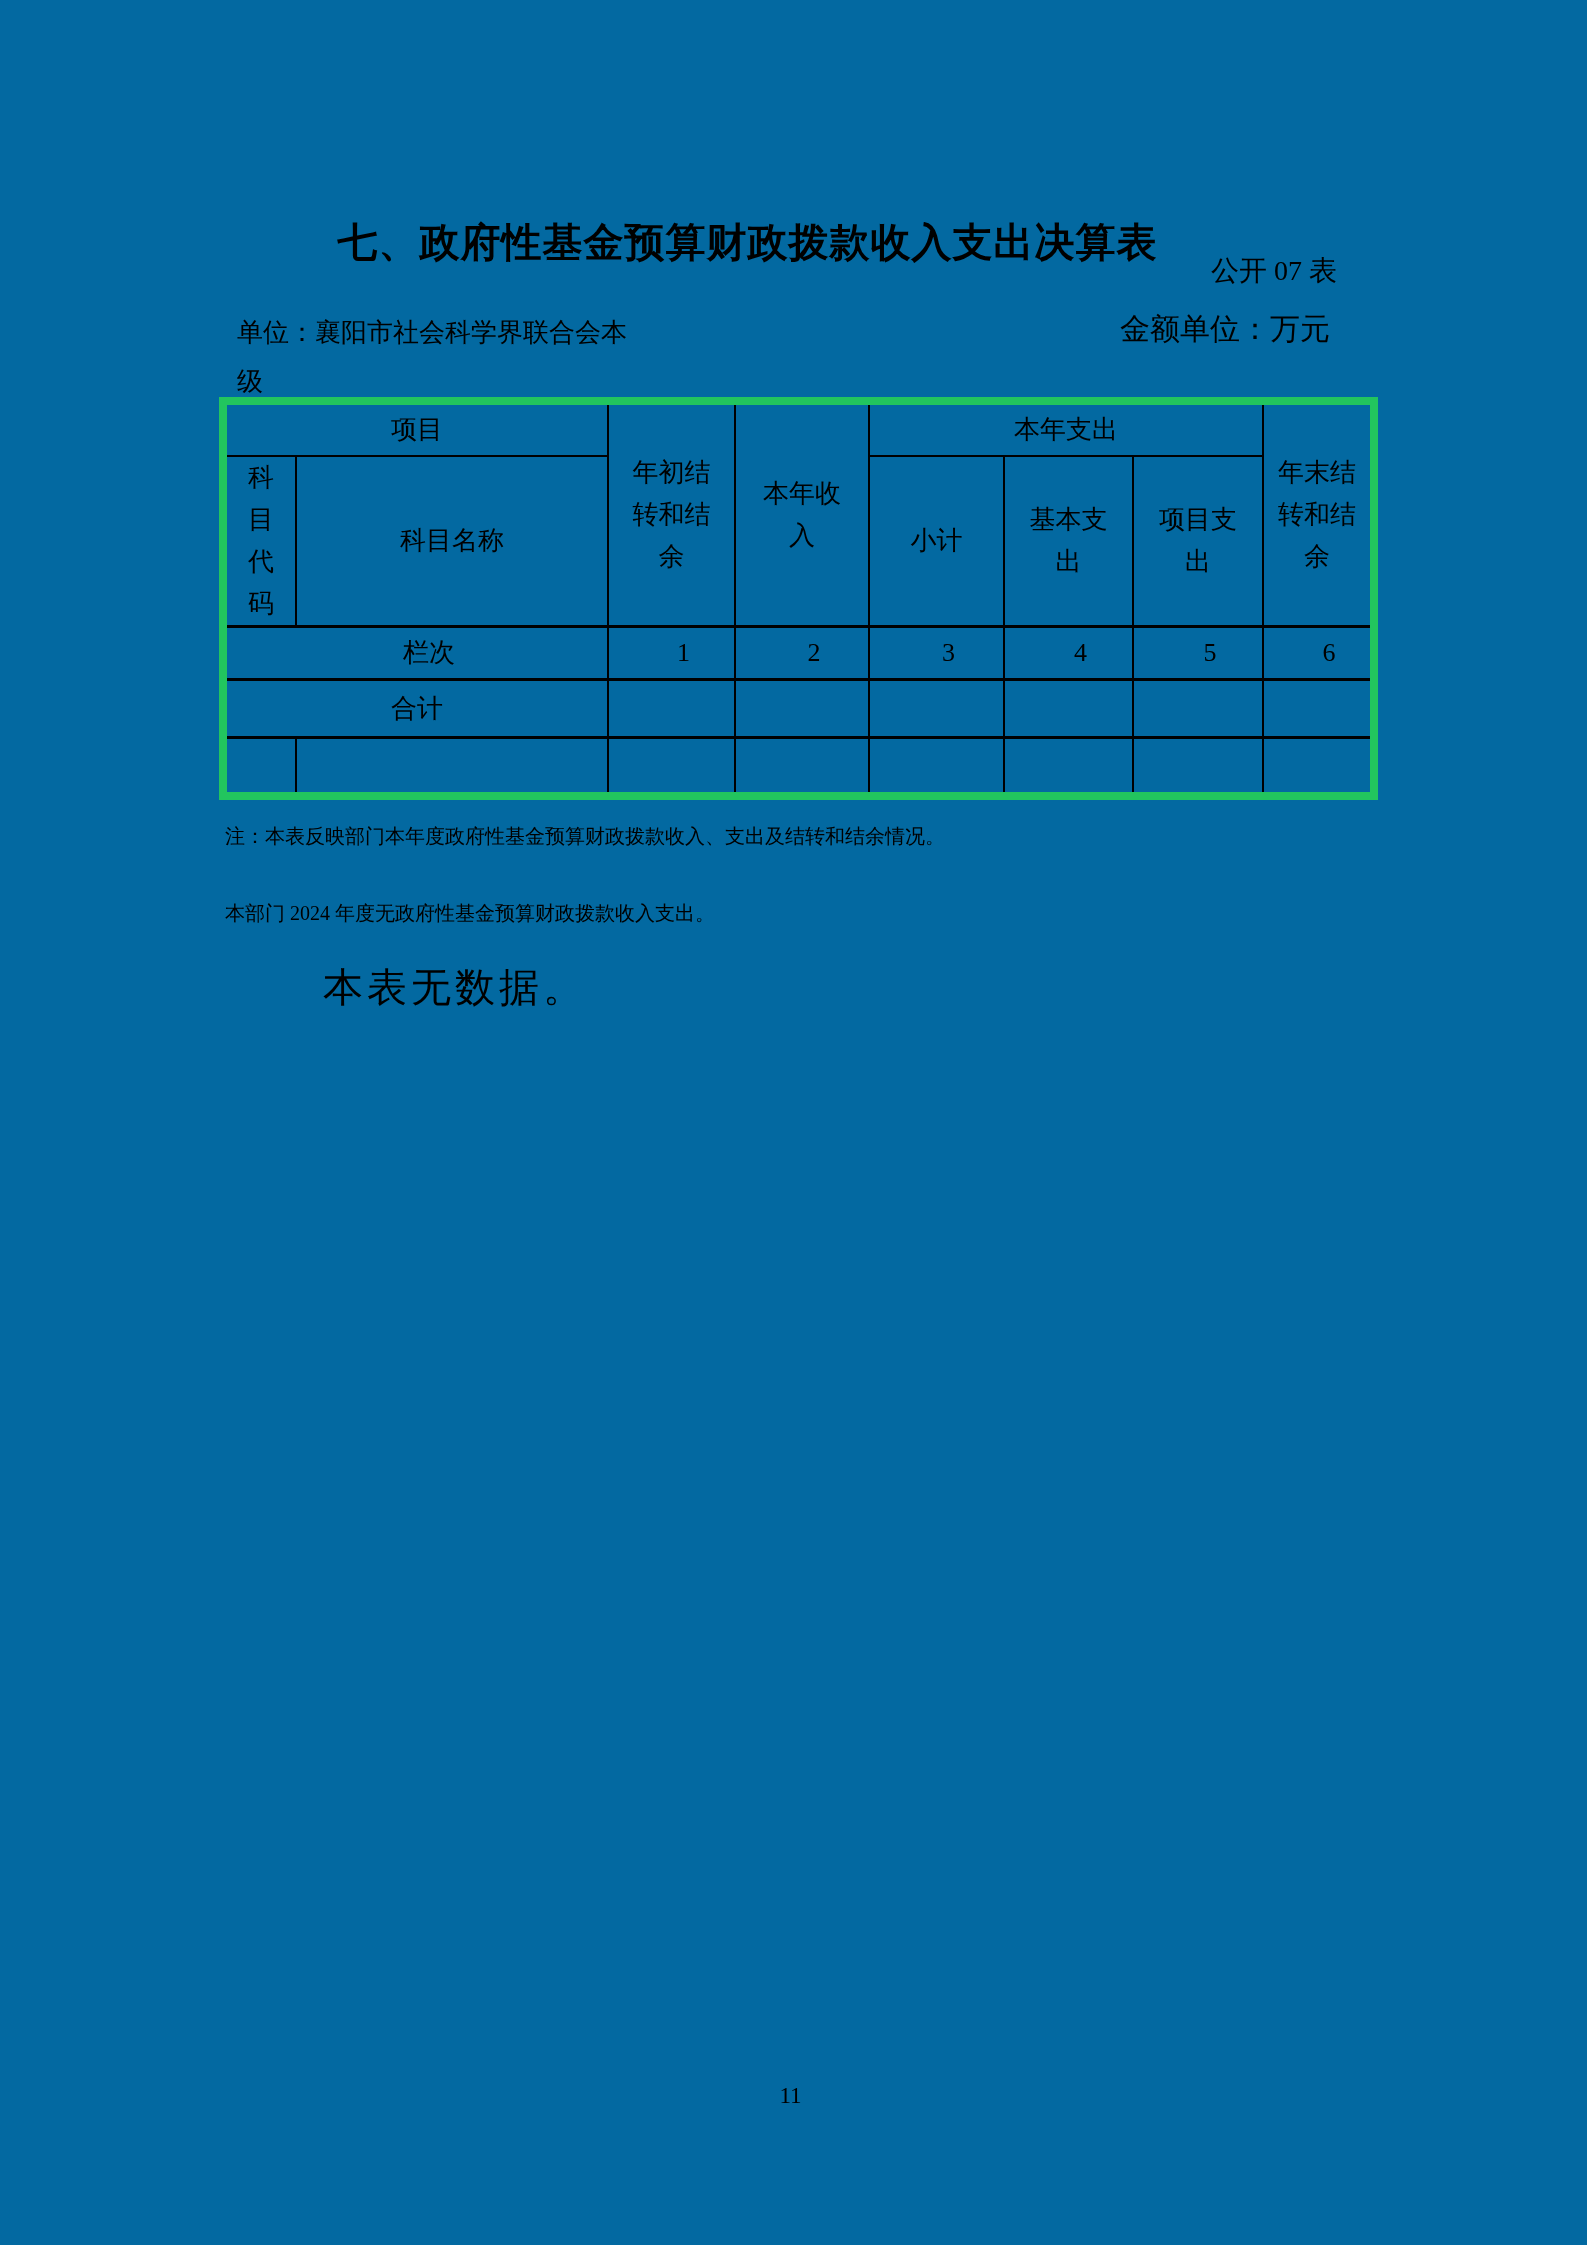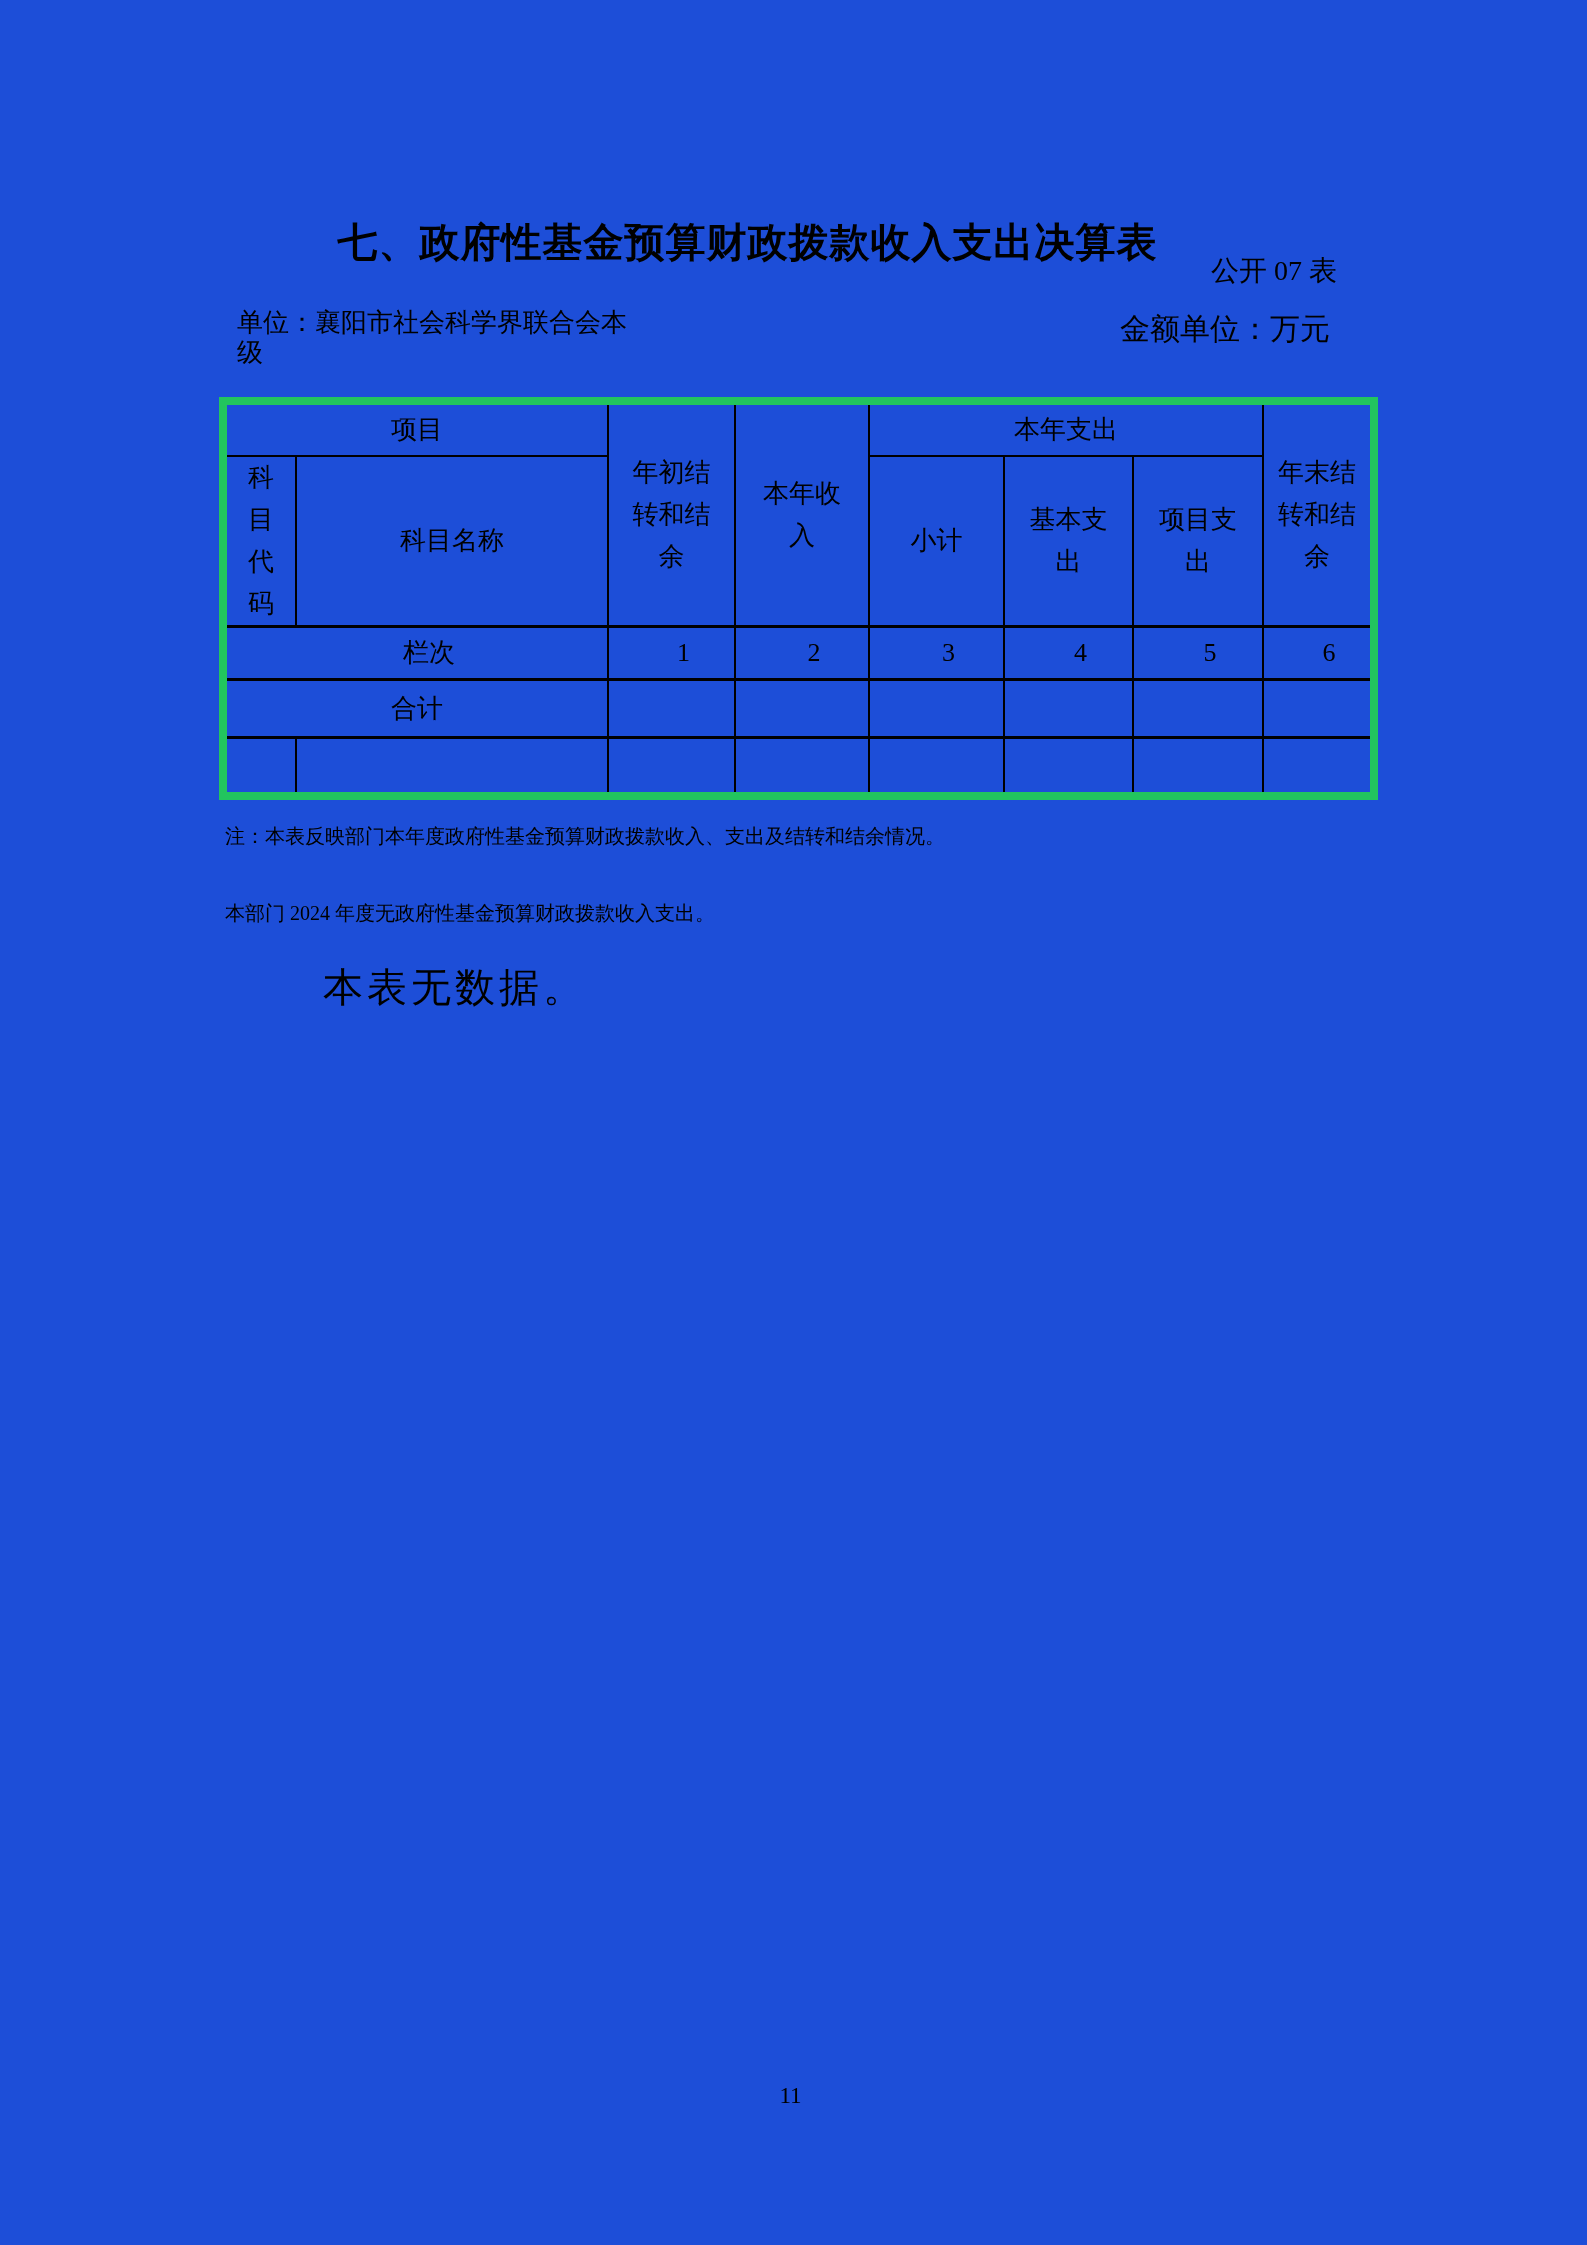--- a/index.html
+++ b/index.html
@@ -1,21 +1,21 @@
 <!DOCTYPE html>
 <html><head>
 <meta charset="utf-8">
 <style>
   * { margin: 0; padding: 0; box-sizing: border-box; }
   html, body { background: #888; }
   .page {
     position: relative;
     width: 1587px;
     height: 2245px;
-    background: #1d4ed8;
+    background: #0369a1;
     margin: 0 auto;
     font-family: "Liberation Serif", "DejaVu Serif", serif;
     color: #000;
     overflow: hidden;
   }
   .content {
     position: absolute;
     left: 219px;
     top: 0;
     width: 1151px;
@@ -45,21 +45,21 @@
   .meta-row {
     position: absolute;
     left: 0; top: 308px;
     width: 1151px;
   }
   .unit-label {
     position: absolute;
     left: 18px; top: 0;
     width: 412px;
     font-size: 26px;
-    line-height: 30px;
+    line-height: 49px;
     word-break: break-all;
   }
   .amount-unit {
     position: absolute;
     right: 40px; top: 0;
     font-size: 30px;
     line-height: 41px;
     white-space: nowrap;
   }
   table.fiscal {

